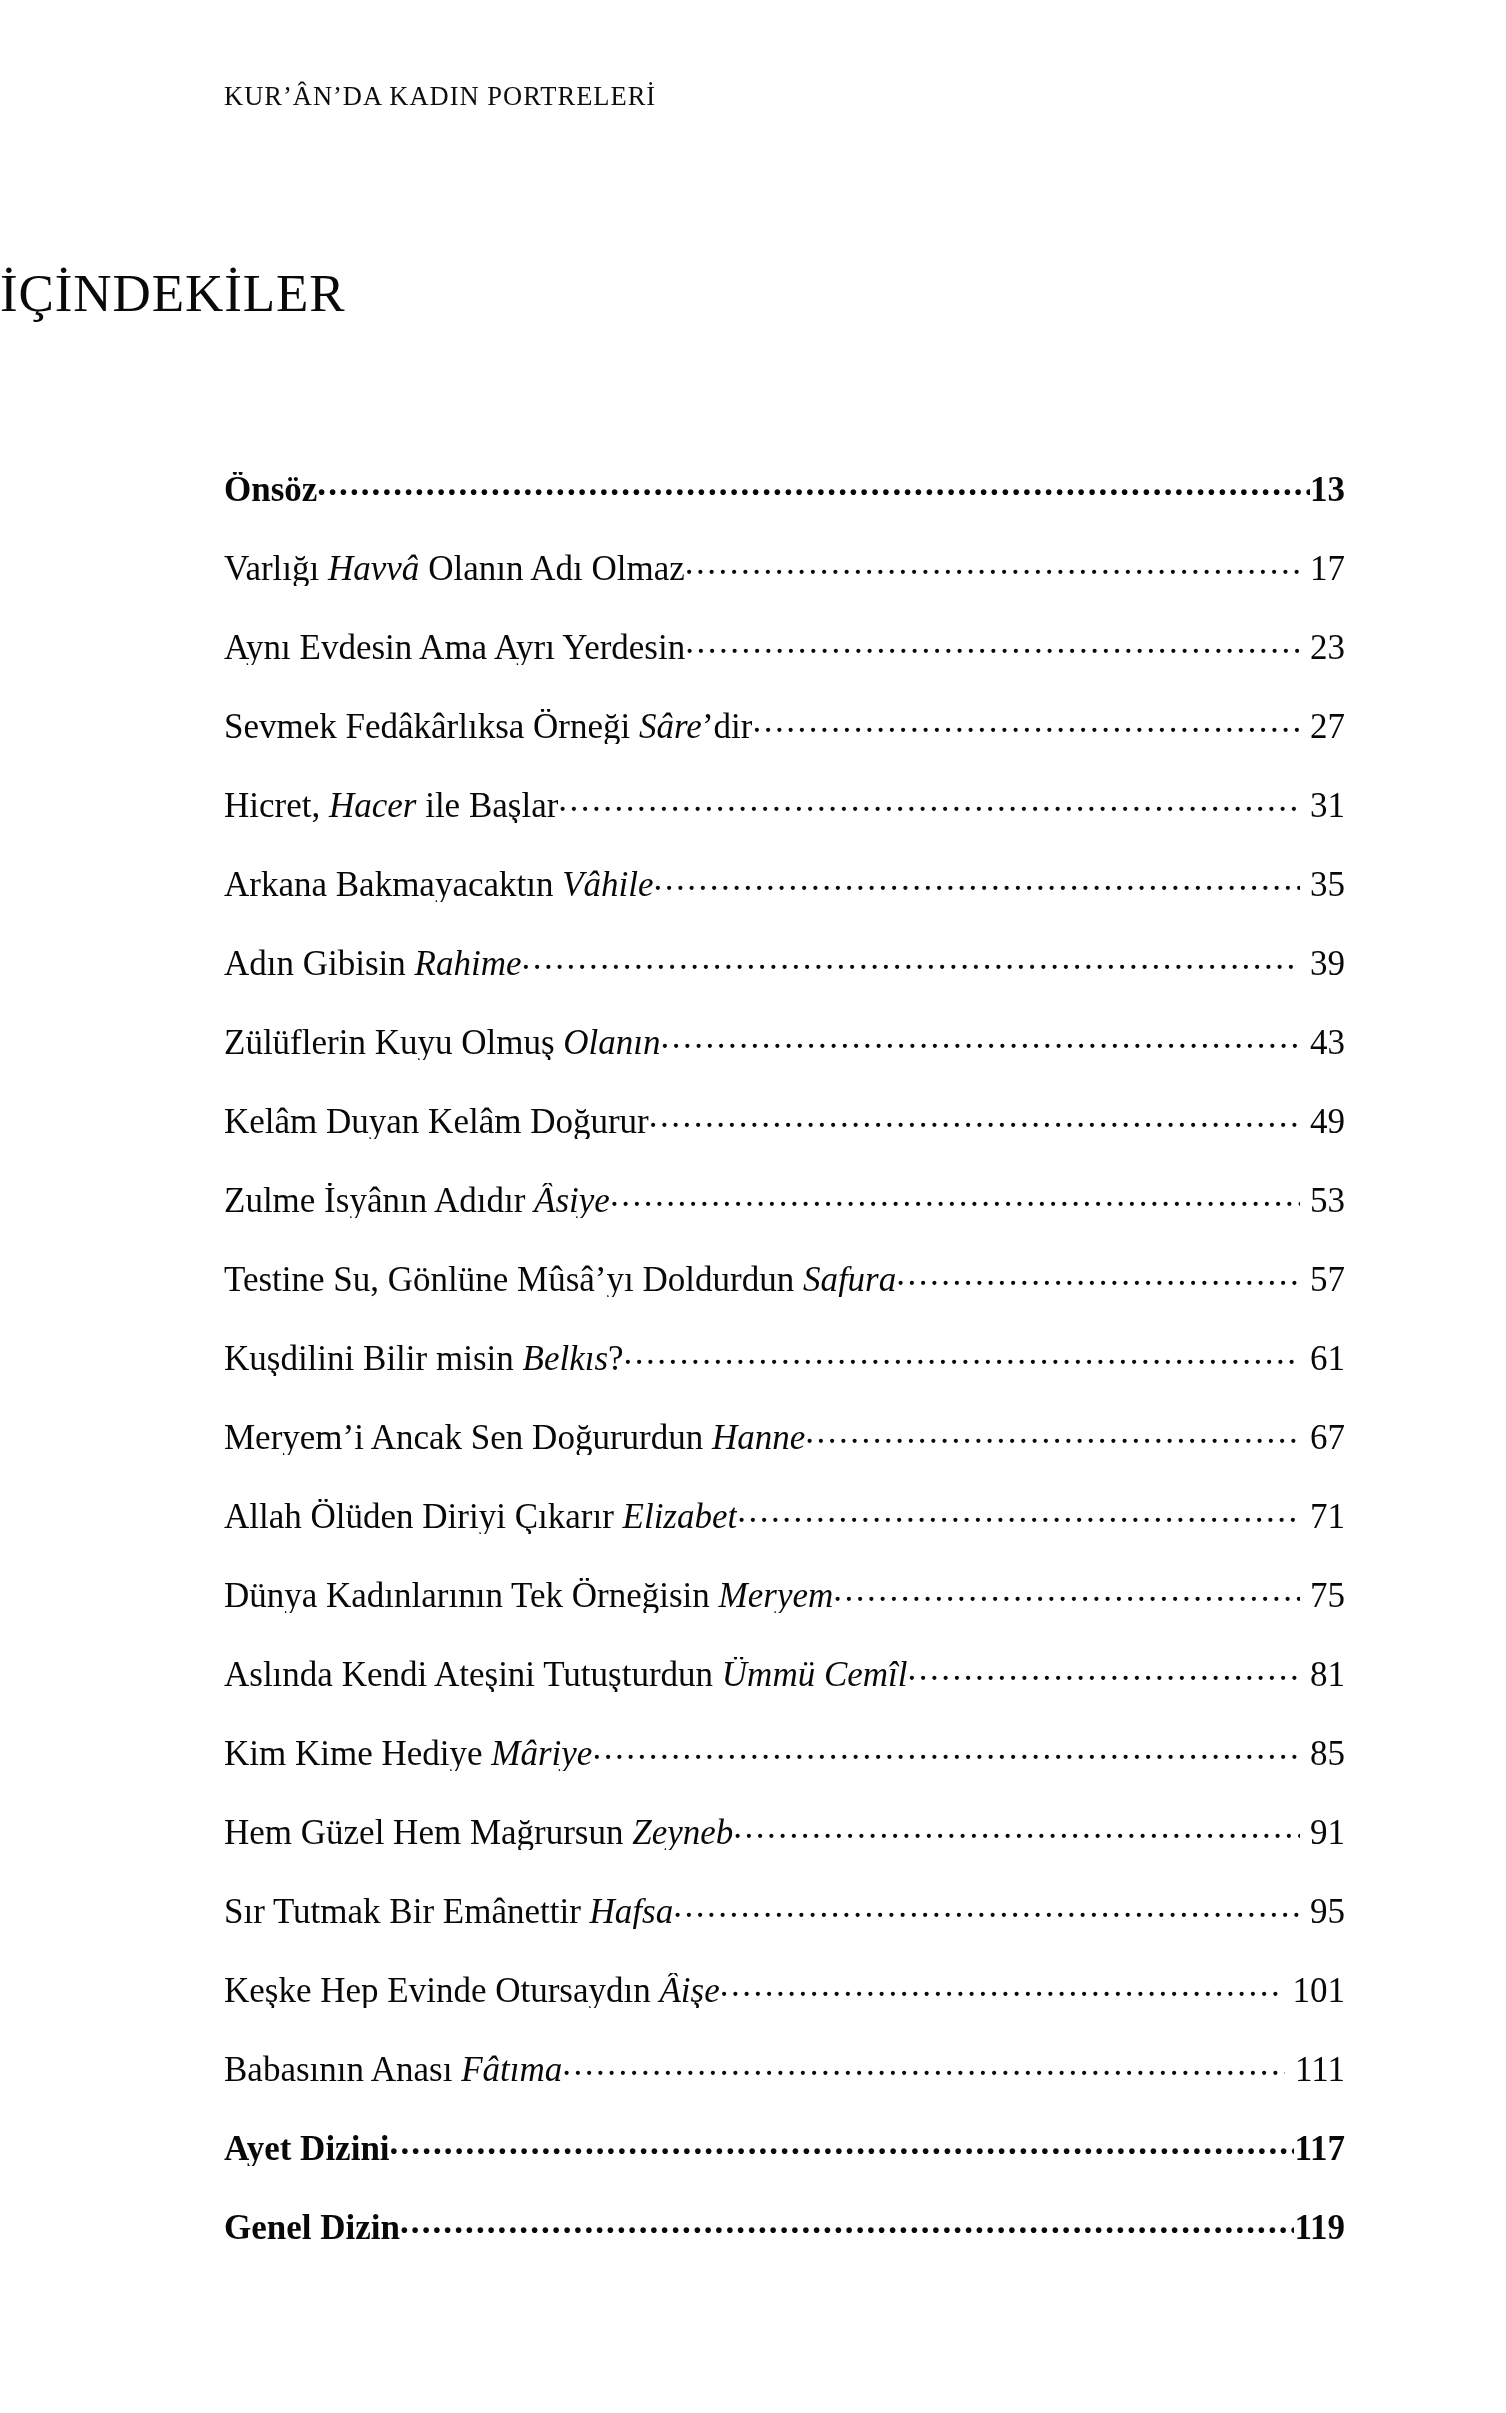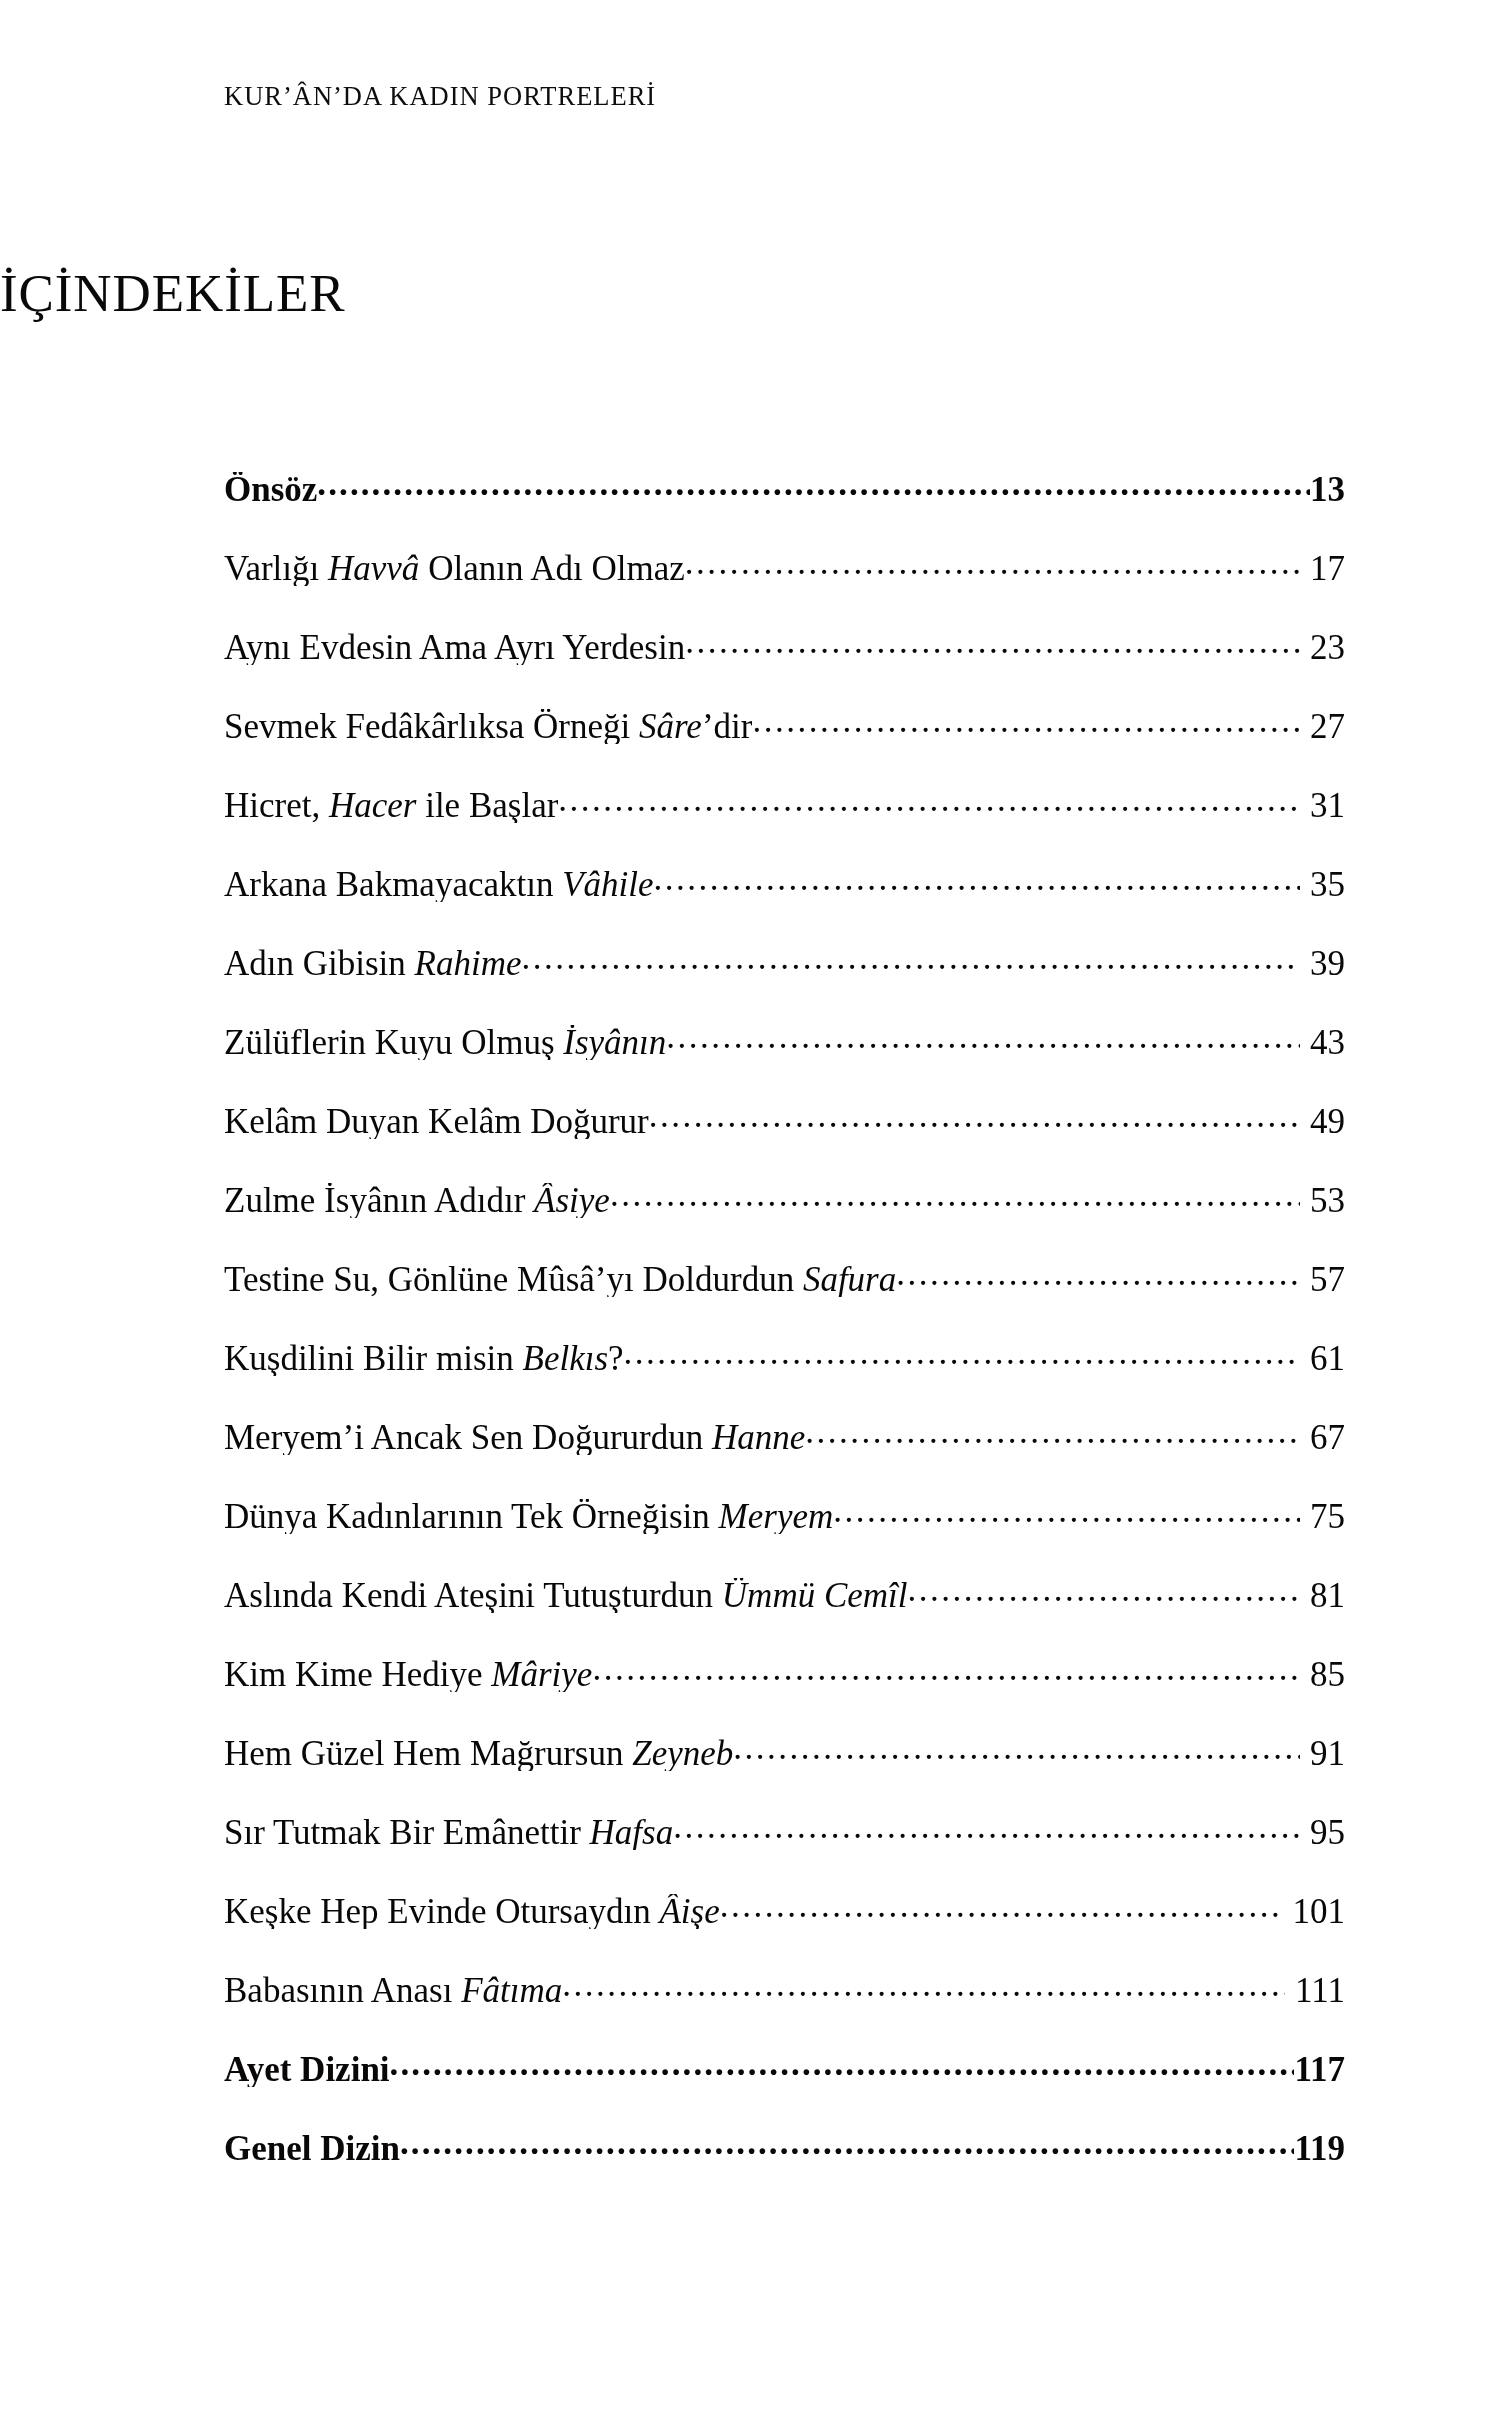--- a/index.html
+++ b/index.html
@@ -143,21 +143,21 @@
         <span class="entry-text">Arkana Bakmayacaktın <i>Vâhile</i></span>
         <span class="leader"></span>
         <span class="entry-page">35</span>
       </div>
       <div class="toc-entry spaced">
         <span class="entry-text">Adın Gibisin <i>Rahime</i></span>
         <span class="leader"></span>
         <span class="entry-page">39</span>
       </div>
       <div class="toc-entry spaced">
-        <span class="entry-text">Zülüflerin Kuyu Olmuş <i>İsyânın</i></span>
+        <span class="entry-text">Zülüflerin Kuyu Olmuş <i>Olanın</i></span>
         <span class="leader"></span>
         <span class="entry-page">43</span>
       </div>
       <div class="toc-entry spaced">
         <span class="entry-text">Kelâm Duyan Kelâm Doğurur</span>
         <span class="leader"></span>
         <span class="entry-page">49</span>
       </div>
       <div class="toc-entry spaced">
         <span class="entry-text">Zulme İsyânın Adıdır <i>Âsiye</i></span>
@@ -171,20 +171,25 @@
       </div>
       <div class="toc-entry spaced">
         <span class="entry-text">Kuşdilini Bilir misin <i>Belkıs</i>?</span>
         <span class="leader"></span>
         <span class="entry-page">61</span>
       </div>
       <div class="toc-entry spaced">
         <span class="entry-text">Meryem’i Ancak Sen Doğururdun <i>Hanne</i></span>
         <span class="leader"></span>
         <span class="entry-page">67</span>
+      </div>
+      <div class="toc-entry spaced">
+        <span class="entry-text">Allah Ölüden Diriyi Çıkarır <i>Elizabet</i></span>
+        <span class="leader"></span>
+        <span class="entry-page">71</span>
       </div>
       <div class="toc-entry spaced">
         <span class="entry-text">Dünya Kadınlarının Tek Örneğisin <i>Meryem</i></span>
         <span class="leader"></span>
         <span class="entry-page">75</span>
       </div>
       <div class="toc-entry spaced">
         <span class="entry-text">Aslında Kendi Ateşini Tutuşturdun <i>Ümmü Cemîl</i></span>
         <span class="leader"></span>
         <span class="entry-page">81</span>

